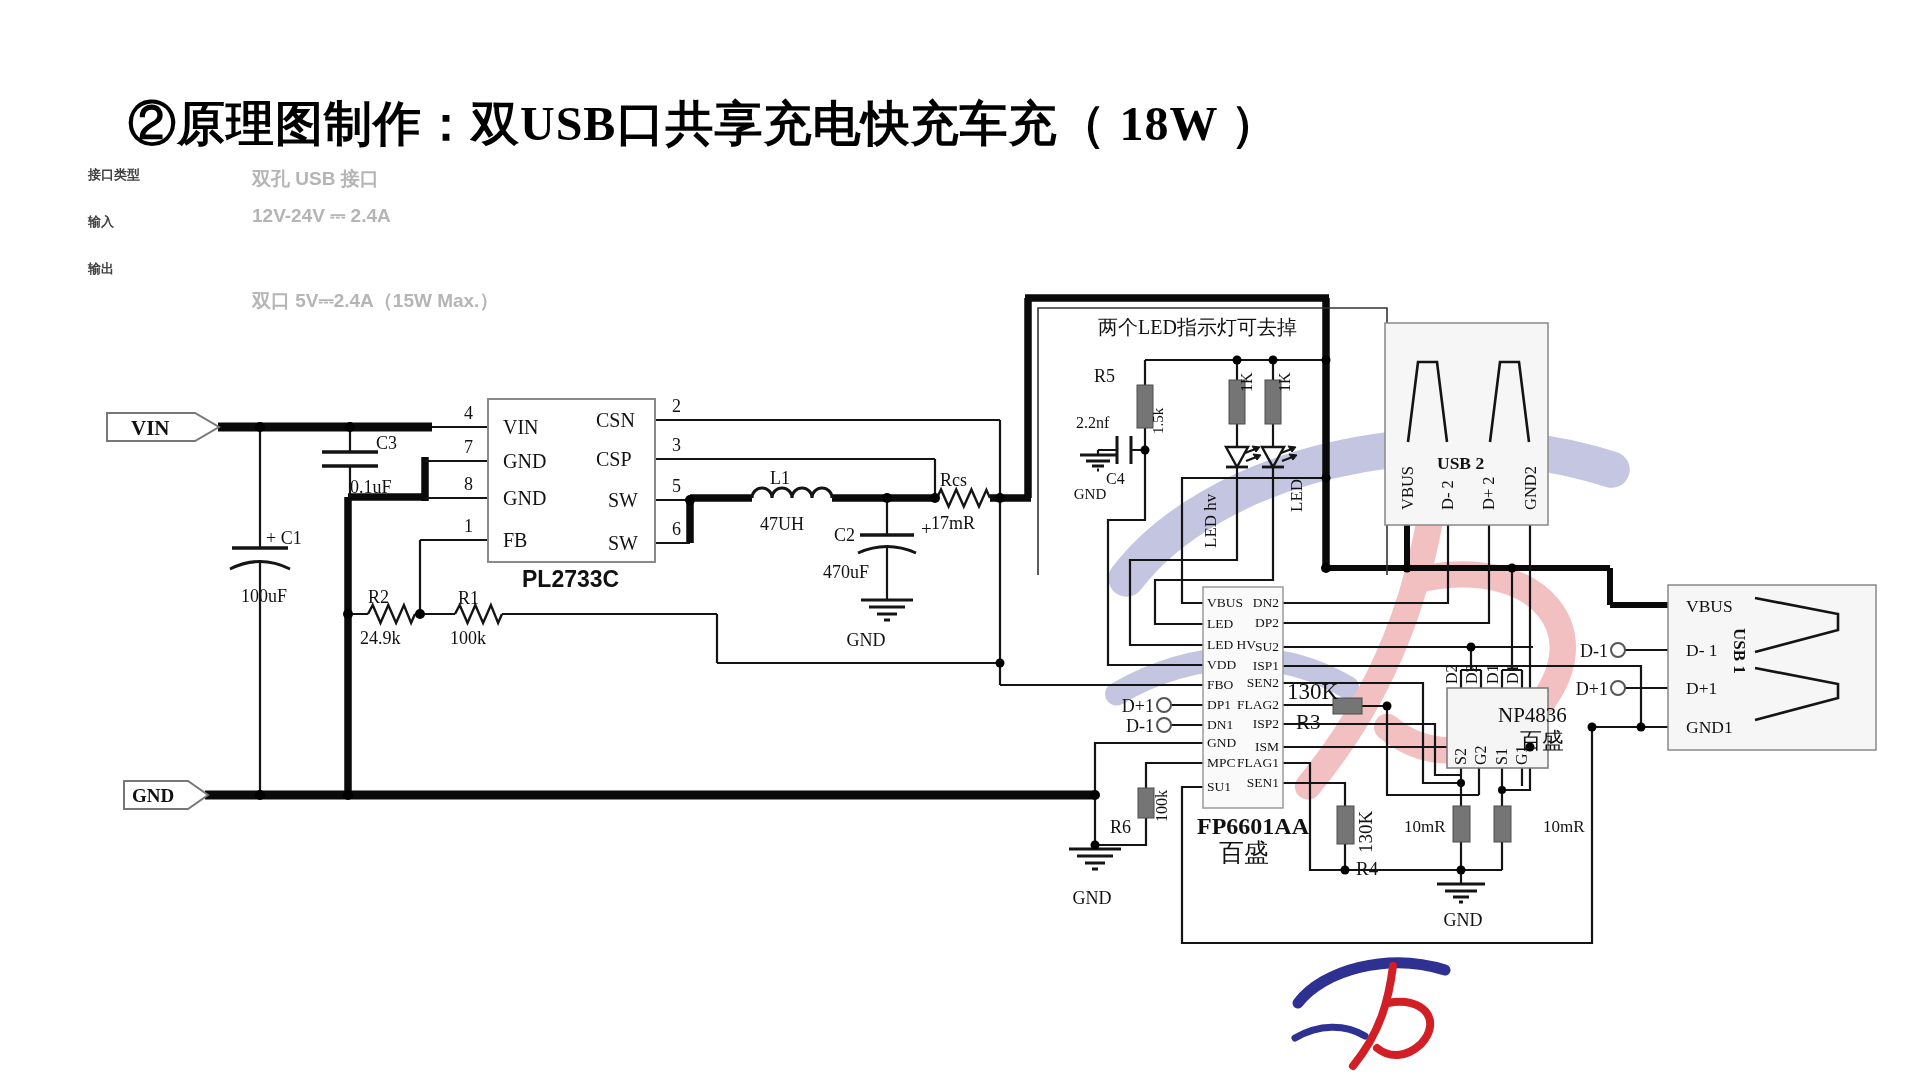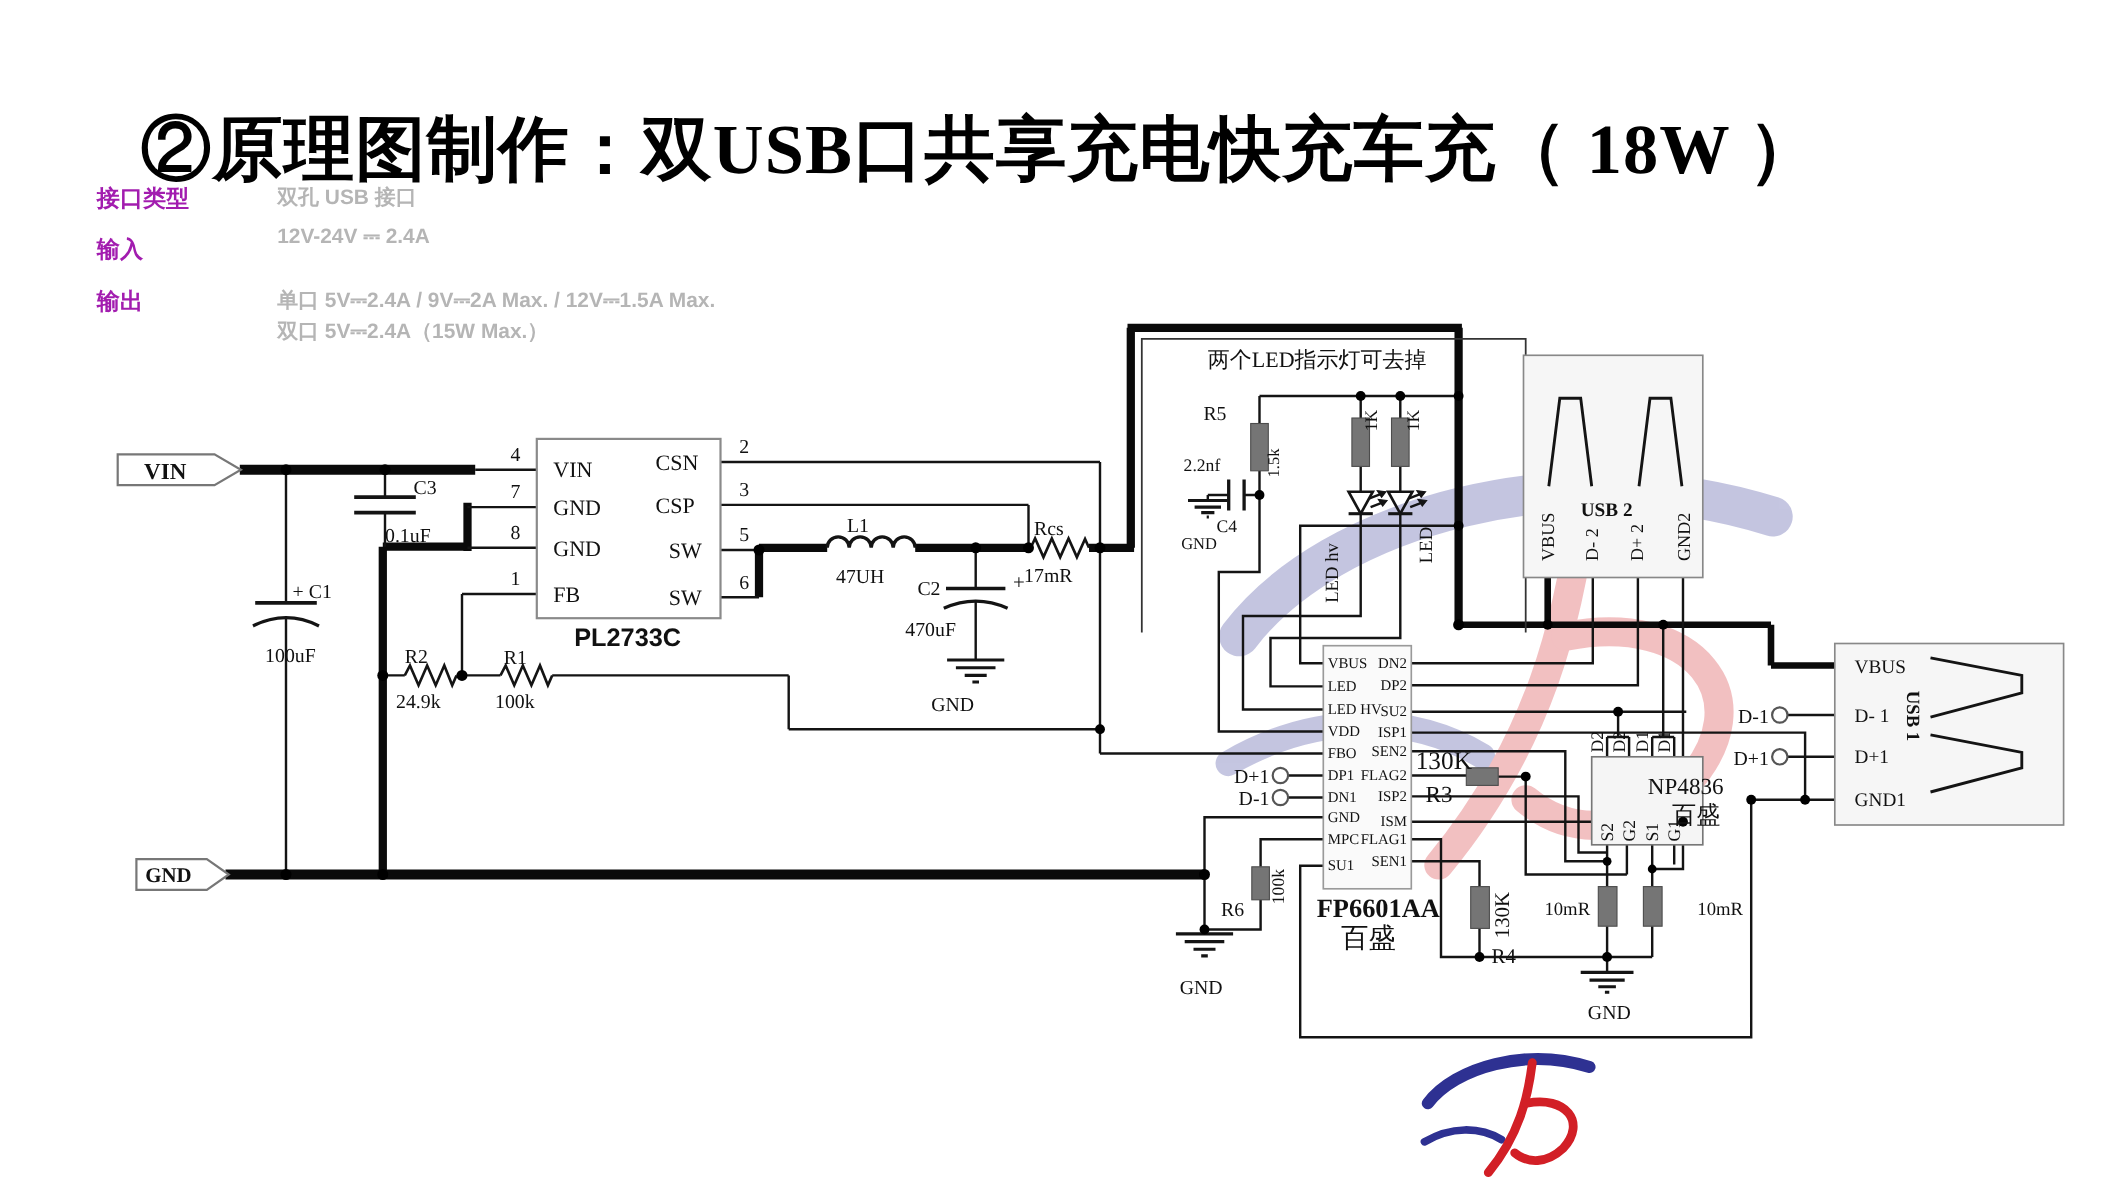--- a/index.html
+++ b/index.html
@@ -1,40 +1,39 @@
 <!DOCTYPE html>
 <html><head>
 <meta charset="utf-8">
 <style>
   html,body{margin:0;padding:0;background:#fff;width:1915px;height:1077px;overflow:hidden;
     font-family:"Liberation Serif",serif;}
   .abs{position:absolute;}
   #page{position:relative;width:1915px;height:1077px;background:#fff;}
-  .title{left:128px;top:92px;width:1600px;font-size:64px;color:#000;
+  .title{left:128px;top:92px;width:1600px;font-size:48px;color:#000;
     font-family:"Liberation Serif","DejaVu Serif",serif;font-weight:600;letter-spacing:1px;white-space:nowrap;}
-  .spec-label{font-family:"Liberation Sans","DejaVu Sans",sans-serif;font-size:21px;color:#a21caf;font-weight:700;white-space:nowrap;}
+  .spec-label{font-family:"Liberation Sans","DejaVu Sans",sans-serif;font-size:13px;color:#404040;font-weight:700;white-space:nowrap;}
   .spec-value{font-family:"Liberation Sans","DejaVu Sans",sans-serif;font-size:19px;color:#b5b5b5;font-weight:600;white-space:nowrap;margin-left:24px;}
   .company{left:1390px;top:995px;font-size:33px;color:#151515;
     font-family:"Liberation Sans","DejaVu Sans",sans-serif;font-weight:700;letter-spacing:1px;white-space:nowrap;}
   svg text{font-family:"Liberation Serif","DejaVu Serif",serif;fill:#111;}
   svg .sans{font-family:"Liberation Sans","DejaVu Sans",sans-serif;}
 </style>
 </head>
 <body>
 
 <div id="page">
 
   <div class="abs title">②原理图制作：双USB口共享充电快充车充（ 18W ）</div>
 
   <div class="abs spec-label" style="left:88px;top:166px">接口类型</div>
   <div class="abs spec-value" style="left:228px;top:166px">双孔 USB 接口</div>
   <div class="abs spec-label" style="left:88px;top:213px">输入</div>
   <div class="abs spec-value" style="left:228px;top:205px">12V-24V ⎓ 2.4A</div>
   <div class="abs spec-label" style="left:88px;top:260px">输出</div>
-  <div class="abs spec-value" style="left:228px;top:260px">单口 5V⎓2.4A / 9V⎓2A Max. / 12V⎓1.5A Max.</div>
   <div class="abs spec-value" style="left:228px;top:288px">双口 5V⎓2.4A（15W Max.）</div>
 
   <svg class="abs" style="left:0;top:0" width="1915" height="1077" viewBox="0 0 1915 1077">
 
     <defs>
       <g id="bslogo">
         <path d="M5 45 C30 12 95 -6 152 12" fill="none" stroke="#2e3192" stroke-width="11" stroke-linecap="round"></path>
         <path d="M2 80 C26 66 52 66 72 78" fill="none" stroke="#2e3192" stroke-width="7" stroke-linecap="round"></path>
         <path d="M100 8 C96 40 88 74 60 108" fill="none" stroke="#d21f26" stroke-width="8" stroke-linecap="round"></path>
         <path d="M95 45 C130 38 150 62 128 86 C113 100 96 100 84 90" fill="none" stroke="#d21f26" stroke-width="8" stroke-linecap="round"></path>

